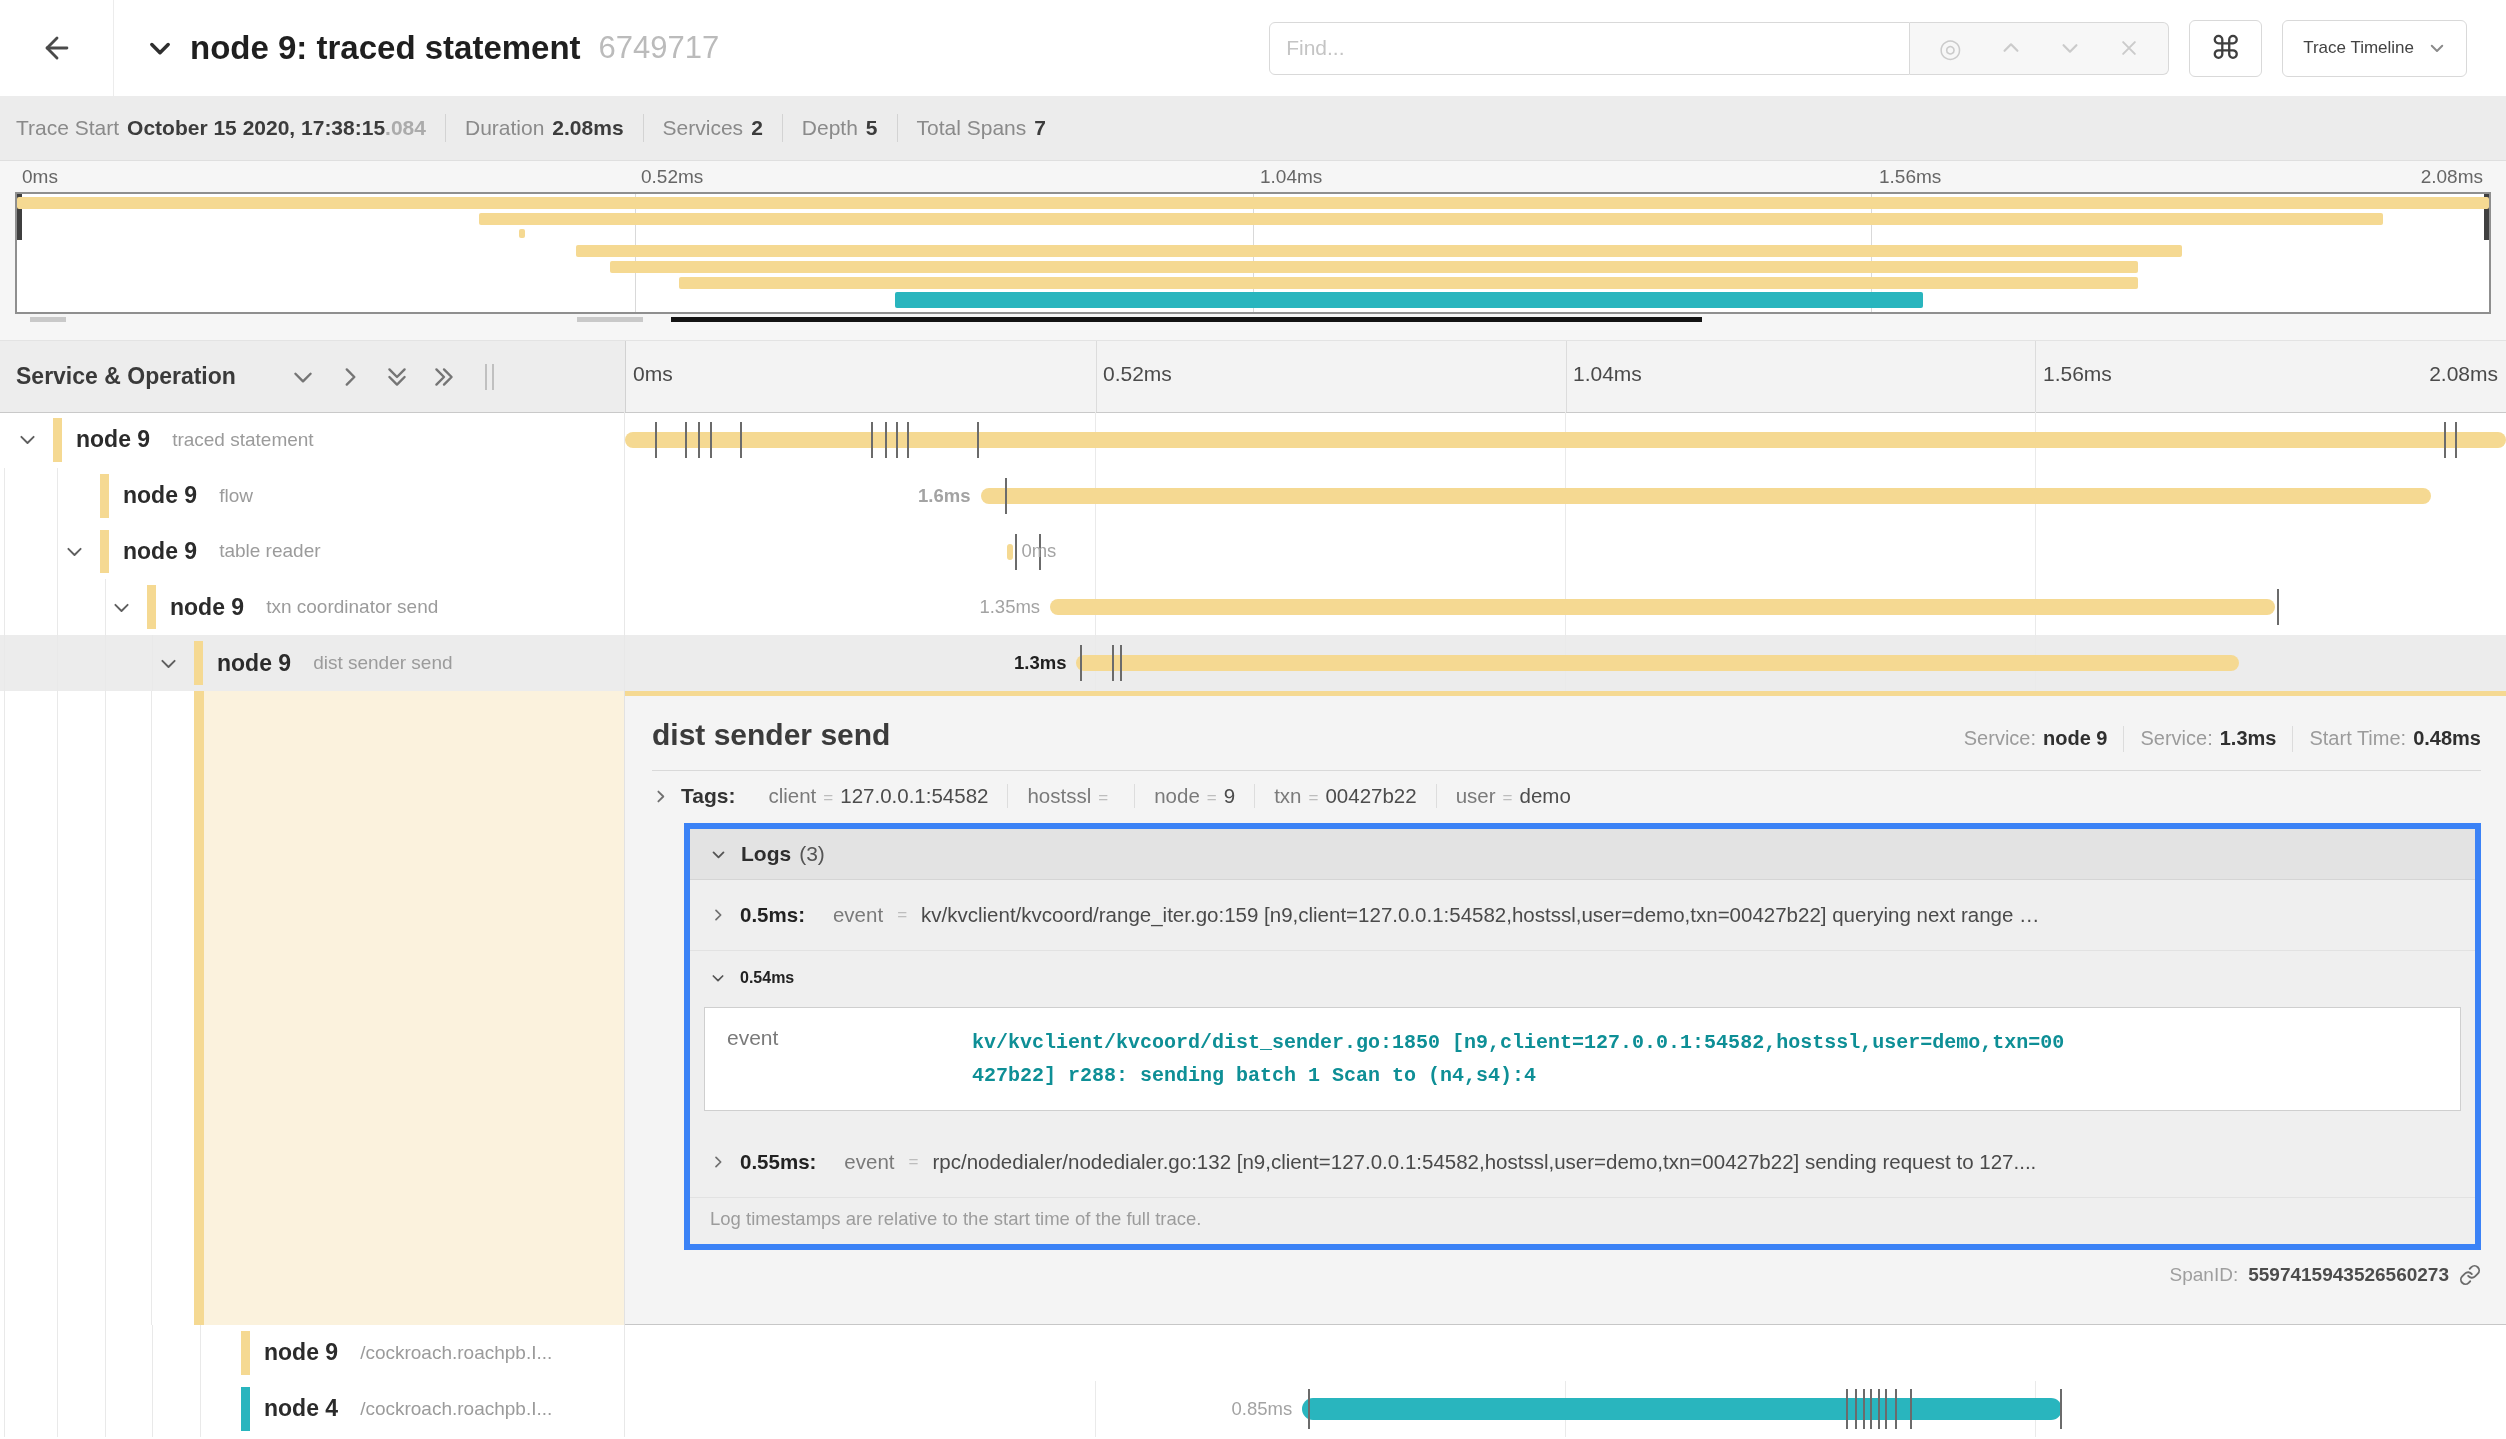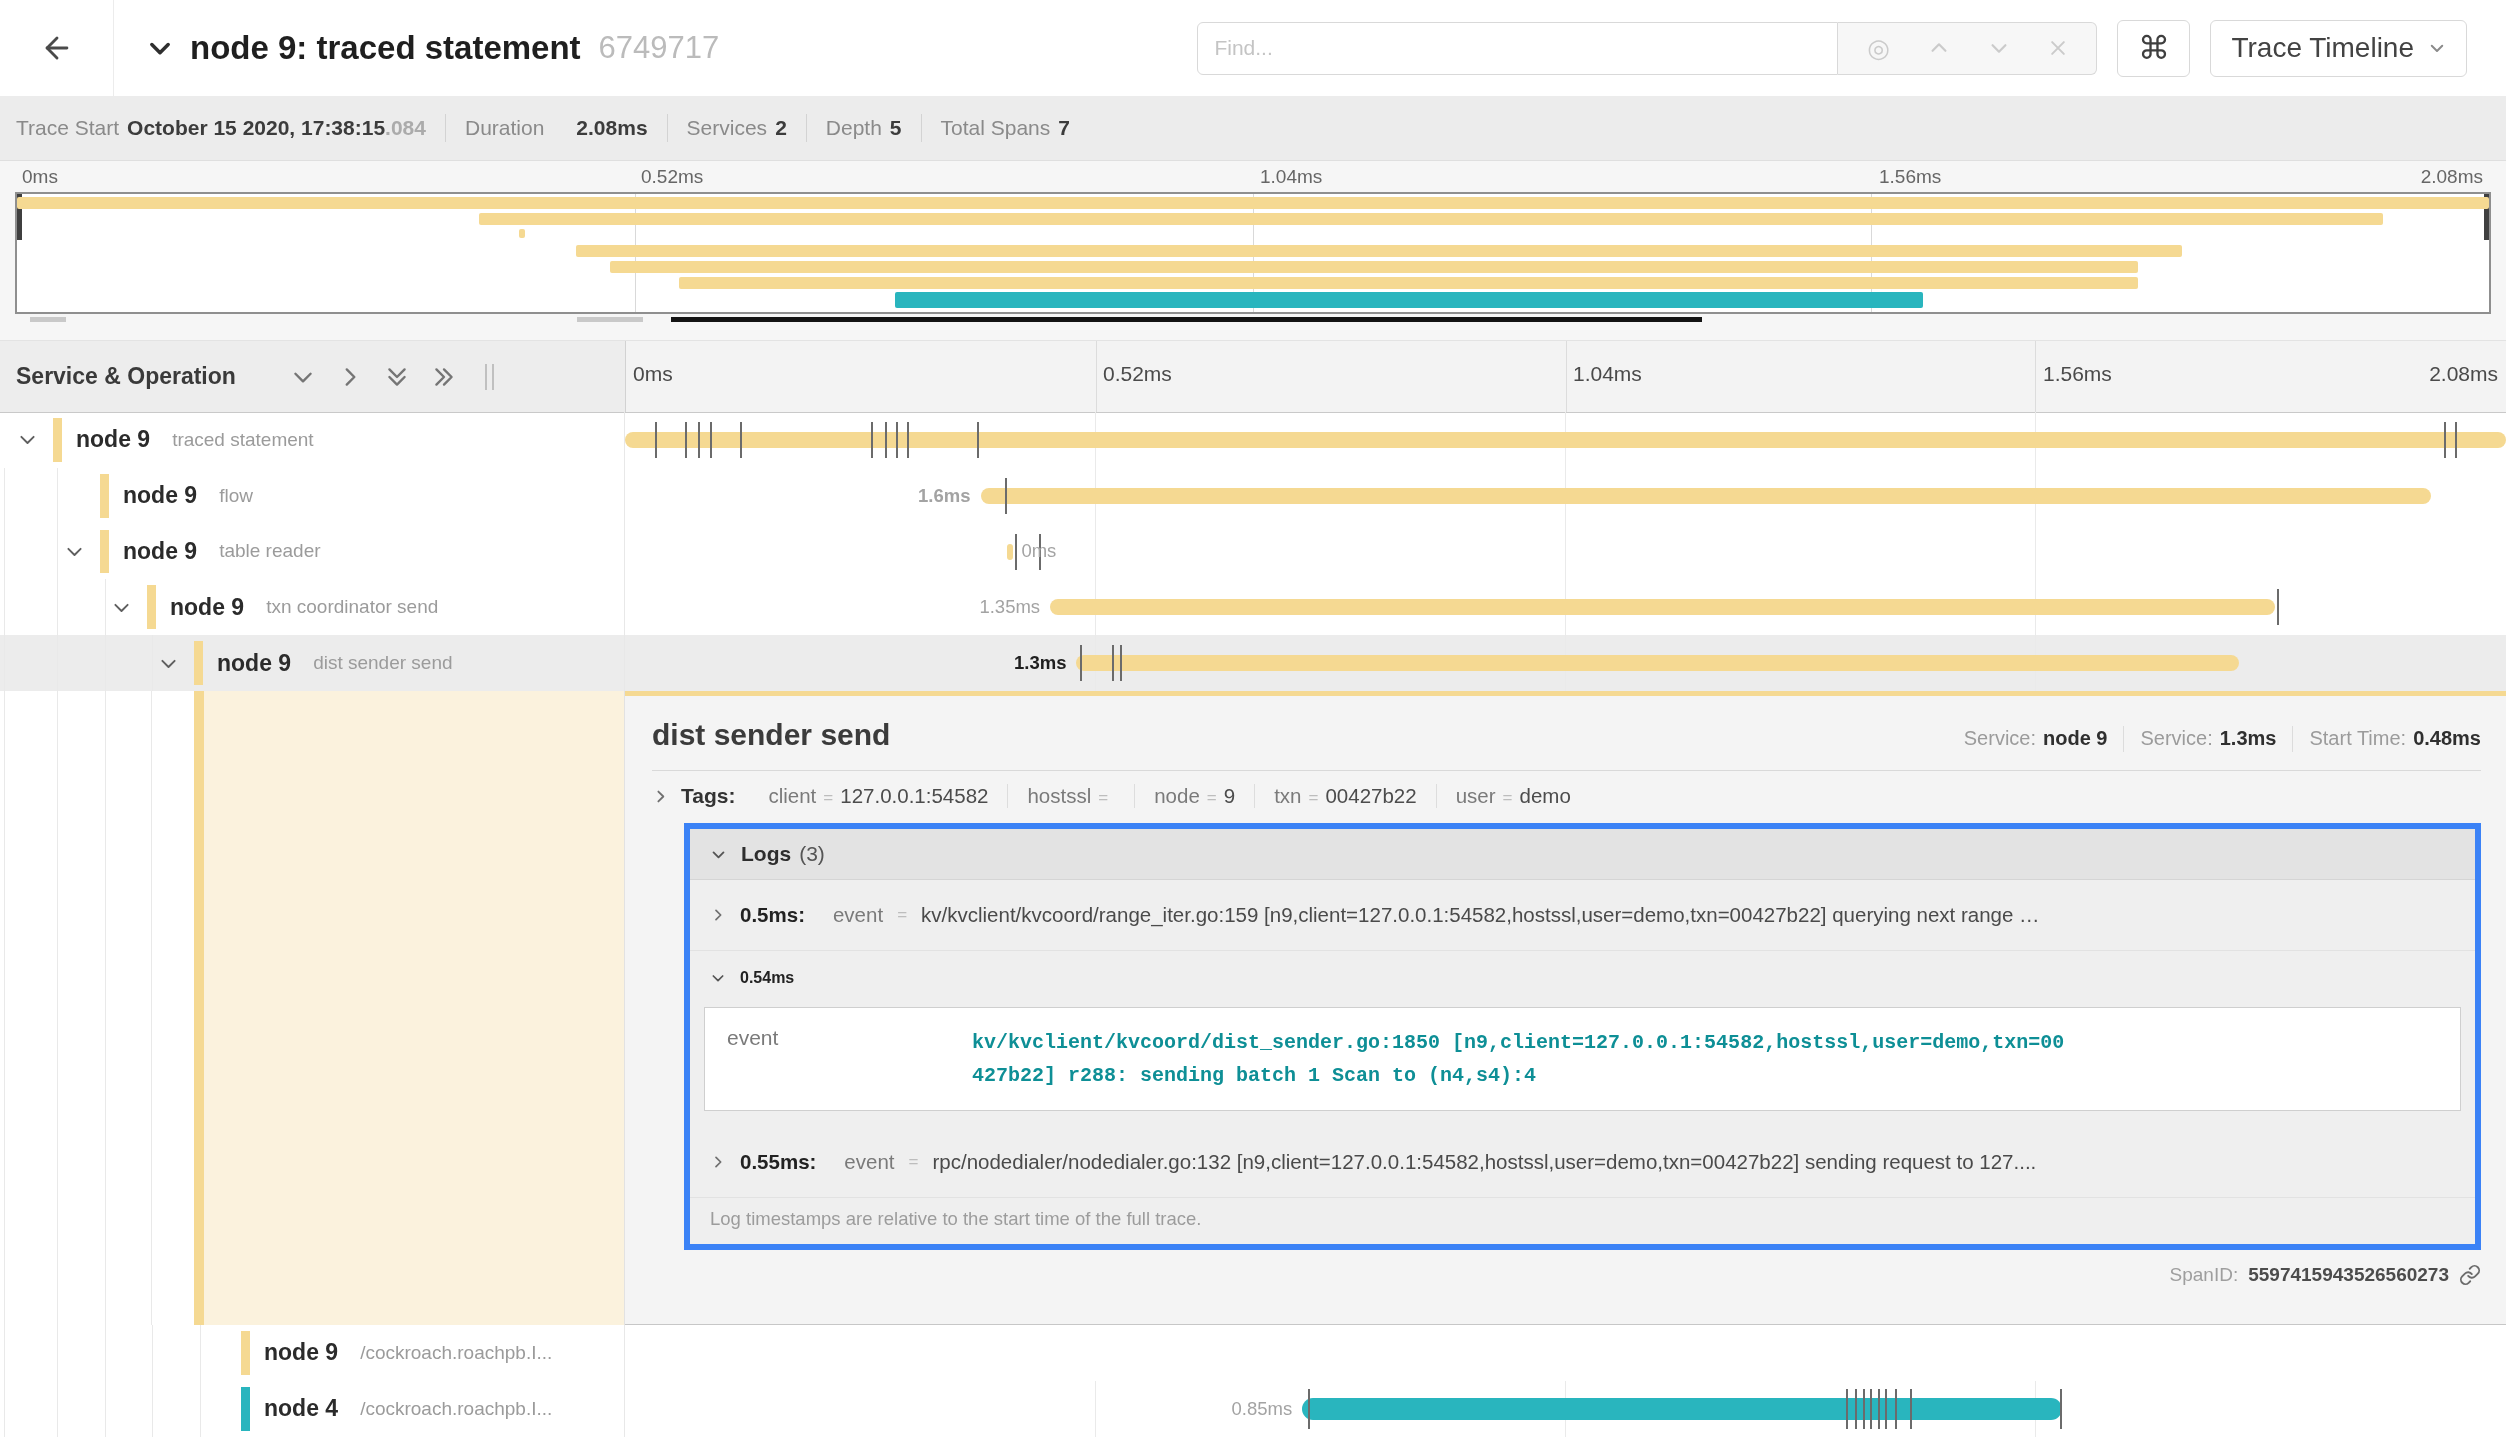--- a/index.html
+++ b/index.html
@@ -18,21 +18,21 @@
   .find-wrap{display:flex;align-items:stretch;height:53px;}
   .find-input{width:607px;border:1px solid #d9d9d9;border-radius:6px 0 0 6px;padding:0 16px;font-size:21px;
               font-family:"Liberation Sans",sans-serif;color:#444;outline:none;background:#fff;}
   .find-input::placeholder{color:#c4c4c4;}
   .find-tools{width:238px;background:#f7f7f7;border:1px solid #d9d9d9;border-left:none;border-radius:0 6px 6px 0;
               display:flex;align-items:center;justify-content:space-around;padding:0 10px;}
   .find-tools .tool{color:#cbcbcb;display:flex;align-items:center;cursor:pointer;}
   .btn{background:#fff;border:1px solid #d9d9d9;border-radius:6px;height:55px;display:flex;align-items:center;
        justify-content:center;cursor:pointer;}
   .btn-kbd{width:71px;margin-left:20px;font-size:32px;color:#3f3f3f;}
-  .btn-view{margin-left:20px;padding:0 20px;gap:14px;font-size:28px;color:#434343;}
+  .btn-view{margin-left:20px;padding:0 20px;gap:14px;font-size:17px;color:#434343;}
 
   
   .sum{position:absolute;top:96px;left:0;right:0;height:65px;background:#ececec;border-bottom:1px solid #dfdfdf;
        display:flex;align-items:center;padding-left:16px;font-size:21px;color:#8a8a8a;box-sizing:border-box;}
   .sum b{color:#3c3c3c;margin-left:8px;}
   .sum .suffix{color:#ababab;font-weight:bold;}
   .sum .sep{width:1px;height:28px;background:#d3d3d3;margin:0 19px;}
 
   
   .mini{position:absolute;top:161px;left:0;right:0;height:179px;background:#f6f6f6;}
@@ -182,21 +182,21 @@
     </div>
   </div>
 
   <div class="sum" id="summary-bar">
       <span style="display: flex; align-items: baseline;">
         <span>Trace Start</span>
         <b>October 15 2020, 17:38:15</b>
         <span class="suffix">.084</span>
       </span>
       <span class="sep"></span>
-      <span style="display: flex; align-items: baseline; gap: 24px;">
+      <span style="display: flex; align-items: baseline;">
         <span>Duration</span>
         <b>2.08ms</b>
       </span>
       <span class="sep"></span>
       <span style="display: flex; align-items: baseline;">
         <span>Services</span>
         <b>2</b>
       </span>
       <span class="sep"></span>
       <span style="display: flex; align-items: baseline;">

